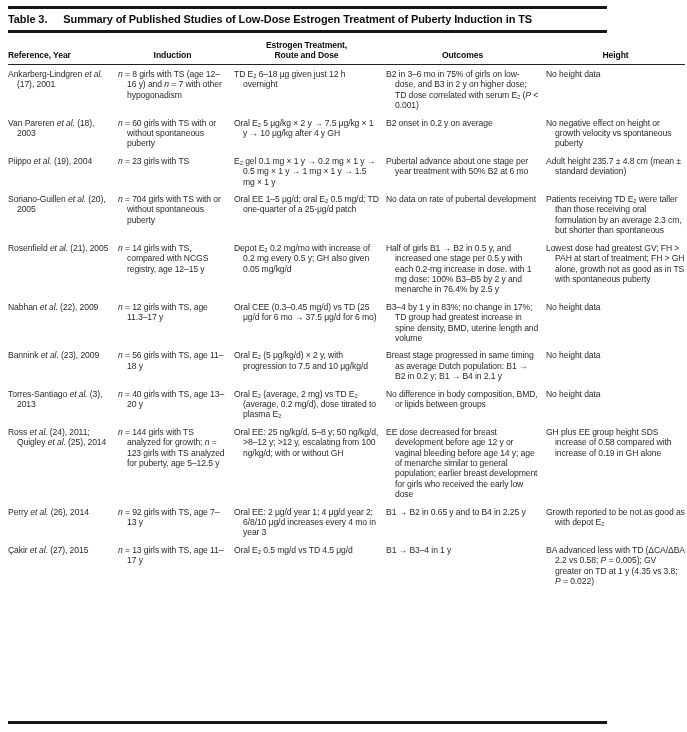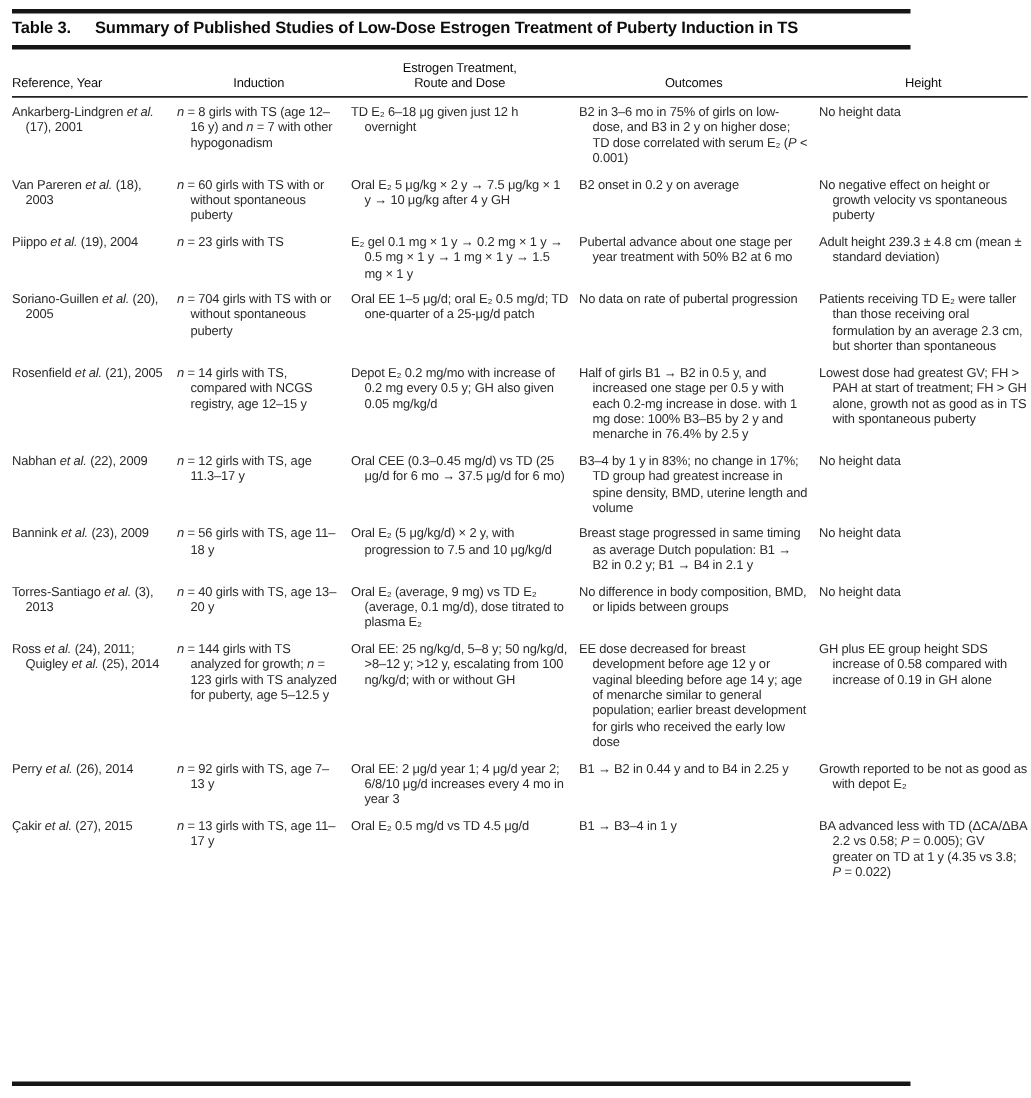--- a/index.html
+++ b/index.html
@@ -22,21 +22,21 @@
   }
   .title-label{margin-right:16px;}
   table{
     width:677px;table-layout:fixed;border-collapse:collapse;
     flex:0 0 auto;
   }
   col.c1{width:110px;} col.c2{width:116px;} col.c3{width:152px;}
   col.c4{width:160px;} col.c5{width:139px;}
   th{
     vertical-align:bottom;text-align:center;
-    font-size:8.6px;line-height:10px;font-weight:normal;color:#0d0d0d;
+    font-size:8.6px;line-height:10px;font-weight:bold;color:#0d0d0d;
     padding:7px 7px 4px 0;
     border-bottom:1.5px solid #222222;
     white-space:pre-line;
     letter-spacing:-0.1px;
     margin-top:14px;
   }
   th.left{text-align:left;}
   th:last-child{padding-right:0;}
   td{
     vertical-align:top;
@@ -123,35 +123,35 @@
         <td>
             <div class="hang"><i>n</i> = 23 girls with TS</div>
           </td>
         <td>
             <div class="hang">E₂ gel 0.1 mg × 1 y → 0.2 mg × 1 y → 0.5 mg × 1 y → 1 mg × 1 y → 1.5 mg × 1 y</div>
           </td>
         <td>
             <div class="hang">Pubertal advance about one stage per year treatment with 50% B2 at 6 mo</div>
           </td>
         <td>
-            <div class="hang">Adult height 239.3 ± 4.8 cm (mean ± standard deviation)</div>
+            <div class="hang">Adult height 235.7 ± 4.8 cm (mean ± standard deviation)</div>
           </td>
       </tr>
       <tr>
         <td>
             <div class="hang">Soriano-Guillen <i>et al.</i> (20), 2005</div>
           </td>
         <td>
             <div class="hang"><i>n</i> = 704 girls with TS with or without spontaneous puberty</div>
           </td>
         <td>
             <div class="hang">Oral EE 1–5 μg/d; oral E₂ 0.5 mg/d; TD one-quarter of a 25-μg/d patch</div>
           </td>
         <td>
-            <div class="hang">No data on rate of pubertal progression</div>
+            <div class="hang">No data on rate of pubertal development</div>
           </td>
         <td>
             <div class="hang">Patients receiving TD E₂ were taller than those receiving oral formulation by an average 2.3 cm, but shorter than spontaneous</div>
           </td>
       </tr>
       <tr>
         <td>
             <div class="hang">Rosenfield <i>et al.</i> (21), 2005</div>
           </td>
         <td>
@@ -202,21 +202,21 @@
           </td>
       </tr>
       <tr>
         <td>
             <div class="hang">Torres-Santiago <i>et al.</i> (3), 2013</div>
           </td>
         <td>
             <div class="hang"><i>n</i> = 40 girls with TS, age 13–20 y</div>
           </td>
         <td>
-            <div class="hang">Oral E₂ (average, 9 mg) vs TD E₂ (average, 0.1 mg/d), dose titrated to plasma E₂</div>
+            <div class="hang">Oral E₂ (average, 2 mg) vs TD E₂ (average, 0.2 mg/d), dose titrated to plasma E₂</div>
           </td>
         <td>
             <div class="hang">No difference in body composition, BMD, or lipids between groups</div>
           </td>
         <td>
             <div class="hang">No height data</div>
           </td>
       </tr>
       <tr>
         <td>
@@ -239,21 +239,21 @@
         <td>
             <div class="hang">Perry <i>et al.</i> (26), 2014</div>
           </td>
         <td>
             <div class="hang"><i>n</i> = 92 girls with TS, age 7–13 y</div>
           </td>
         <td>
             <div class="hang">Oral EE: 2 μg/d year 1; 4 μg/d year 2; 6/8/10 μg/d increases every 4 mo in year 3</div>
           </td>
         <td>
-            <div class="hang">B1 → B2 in 0.44 y and to B4 in 2.25 y</div>
+            <div class="hang">B1 → B2 in 0.65 y and to B4 in 2.25 y</div>
           </td>
         <td>
             <div class="hang">Growth reported to be not as good as with depot E₂</div>
           </td>
       </tr>
       <tr>
         <td>
             <div class="hang">Çakir <i>et al.</i> (27), 2015</div>
           </td>
         <td>

